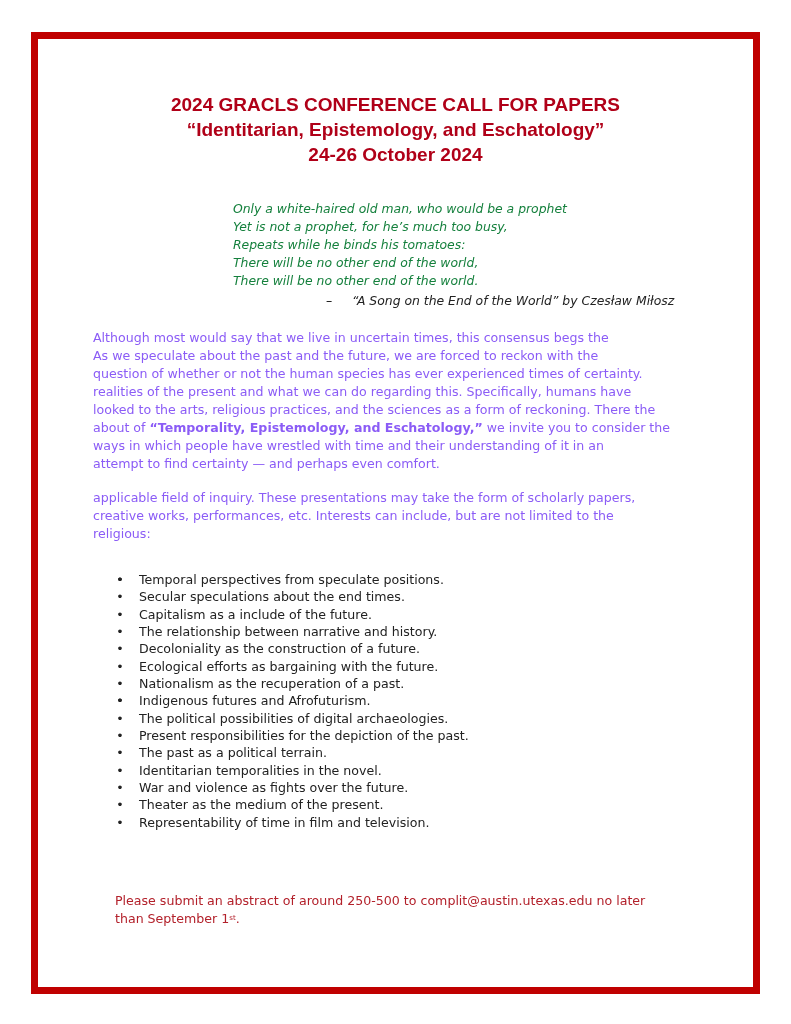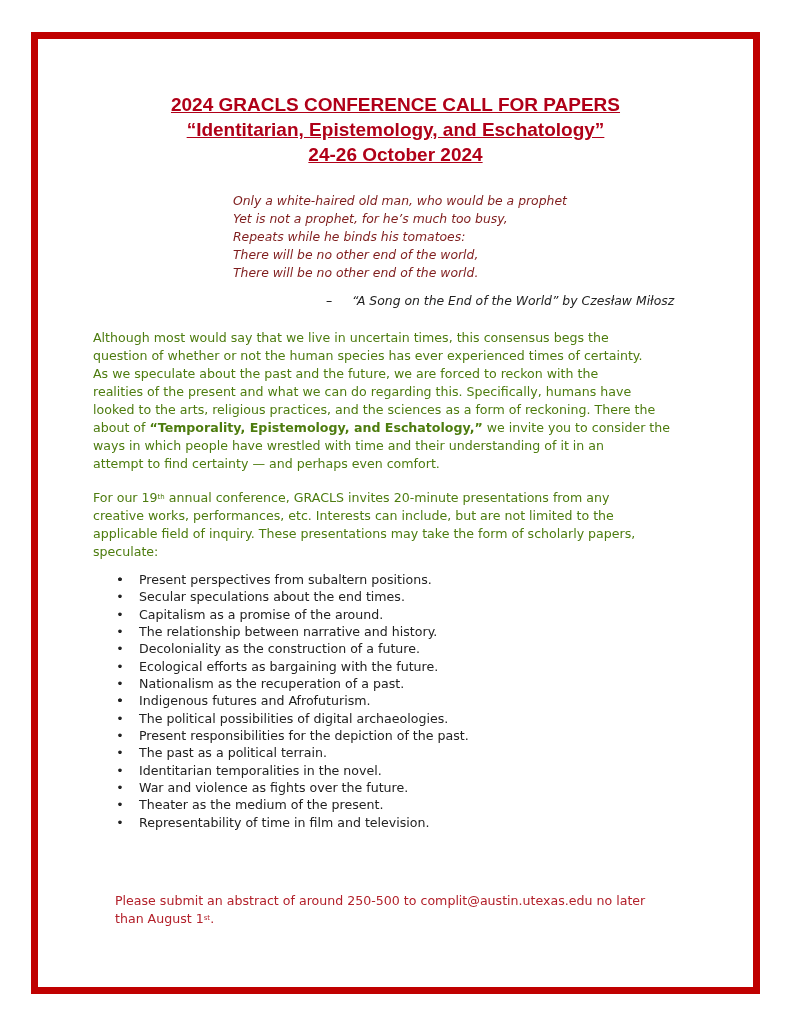--- a/index.html
+++ b/index.html
@@ -3,29 +3,29 @@
   <meta charset="utf-8">
   <style>
     html, body { margin: 0; padding: 0; background: #ffffff; }
     body { width: 791px; height: 1024px; position: relative; overflow: hidden;
            font-family: "DejaVu Sans", sans-serif; color: #1a1a1a; }
     .frame { position: absolute; left: 31px; top: 32px; width: 715px; height: 948px;
              border: 7px solid #c00000; }
     .title-block { position: absolute; left: 0; top: 92px; width: 791px; text-align: center;
                    color: #b00018; font-family: "Liberation Sans", sans-serif; font-weight: bold;
                    font-size: 19px; line-height: 25px; }
-    .title-block div { white-space: nowrap; text-decoration: underline; }
-    .poem { position: absolute; left: 233px; top: 192px; font-style: italic; font-size: 12.4px;
-            line-height: 18px; color: #7f1d1d; font-family: "DejaVu Sans", sans-serif; }
+    .title-block div { white-space: nowrap; }
+    .poem { position: absolute; left: 233px; top: 200px; font-style: italic; font-size: 12.4px;
+            line-height: 18px; color: #15803d; font-family: "DejaVu Sans", sans-serif; }
     .poem div { white-space: nowrap; }
     .attribution { position: absolute; left: 326px; top: 293px; font-style: italic; font-size: 12.4px;
                    color: #222; white-space: nowrap; }
     .attribution .dash { display: inline-block; width: 26px; }
     .para { position: absolute; left: 93px; width: 610px; font-size: 12.6px; line-height: 18px;
-            color: #4d7c0f; }
+            color: #8b5cf6; }
     .para div { white-space: nowrap; }
     .p1 { top: 329px; }
     .p2 { top: 489px; }
     .topics { position: absolute; left: 115px; top: 571px; margin: 0; padding: 0; list-style: none;
               font-size: 12.6px; line-height: 17.35px; color: #222; }
     .topics li { position: relative; padding-left: 24px; white-space: nowrap; }
     .topics li .bullet { position: absolute; left: 0; top: 0; width: 10px; text-align: center; }
     .submit { position: absolute; left: 93px; top: 892px; font-size: 12.6px; line-height: 18px;
               color: #b3212b; }
     .submit div { white-space: nowrap; margin-left: 22px; }
@@ -50,52 +50,51 @@
   <div>There will be no other end of the world,</div>
   <div>There will be no other end of the world.</div>
 </div>
 
 <div class="attribution">
   <span class="dash">–</span><span>“A Song on the End of the World” by Czesław Miłosz</span>
 </div>
 
 <div class="para p1">
   <div>Although most would say that we live in uncertain times, this consensus begs the</div>
+  <div>As we speculate about the past and the future, we are forced to reckon with the</div>
   <div>question of whether or not the human species has ever experienced times of certainty.</div>
-  <div>As we speculate about the past and the future, we are forced to reckon with the</div>
   <div>realities of the present and what we can do regarding this. Specifically, humans have</div>
   <div>looked to the arts, religious practices, and the sciences as a form of reckoning. There the</div>
   <div><span>about of </span><b>“Temporality, Epistemology, and Eschatology,”</b><span> we invite you to consider the</span></div>
   <div>ways in which people have wrestled with time and their understanding of it in an</div>
   <div>attempt to find certainty — and perhaps even comfort.</div>
 </div>
 
 <div class="para p2">
-  <div><span>For our 19</span><sup>th</sup><span> annual conference, GRACLS invites 20-minute presentations from any</span></div>
+  <div>applicable field of inquiry. These presentations may take the form of scholarly papers,</div>
   <div>creative works, performances, etc. Interests can include, but are not limited to the</div>
-  <div>applicable field of inquiry. These presentations may take the form of scholarly papers,</div>
-  <div>speculate:</div>
+  <div>religious:</div>
 </div>
 
 <ul class="topics">
   <li><span class="bullet">•</span></li>
-  <li><span class="bullet">•</span><span>Present perspectives from subaltern positions.</span></li>
+  <li><span class="bullet">•</span><span>Temporal perspectives from speculate positions.</span></li>
   <li><span class="bullet">•</span><span>Secular speculations about the end times.</span></li>
-  <li><span class="bullet">•</span><span>Capitalism as a promise of the around.</span></li>
+  <li><span class="bullet">•</span><span>Capitalism as a include of the future.</span></li>
   <li><span class="bullet">•</span><span>The relationship between narrative and history.</span></li>
   <li><span class="bullet">•</span><span>Decoloniality as the construction of a future.</span></li>
   <li><span class="bullet">•</span><span>Ecological efforts as bargaining with the future.</span></li>
   <li><span class="bullet">•</span><span>Nationalism as the recuperation of a past.</span></li>
   <li><span class="bullet">•</span></li>
   <li><span class="bullet">•</span><span>Indigenous futures and Afrofuturism.</span></li>
   <li><span class="bullet">•</span><span>The political possibilities of digital archaeologies.</span></li>
   <li><span class="bullet">•</span><span>Present responsibilities for the depiction of the past.</span></li>
   <li><span class="bullet">•</span><span>The past as a political terrain.</span></li>
   <li><span class="bullet">•</span><span>Identitarian temporalities in the novel.</span></li>
   <li><span class="bullet">•</span><span>War and violence as fights over the future.</span></li>
   <li><span class="bullet">•</span><span>Theater as the medium of the present.</span></li>
   <li><span class="bullet">•</span><span>Representability of time in film and television.</span></li>
 </ul>
 
 <div class="submit">
   <div><span>Please submit an abstract of around 250-500 to </span><span>complit@austin.utexas.edu</span><span> no later</span></div>
-  <div><span>than August 1</span><sup>st</sup><span>.</span></div>
+  <div><span>than September 1</span><sup>st</sup><span>.</span></div>
 </div>
 
 </body></html>

